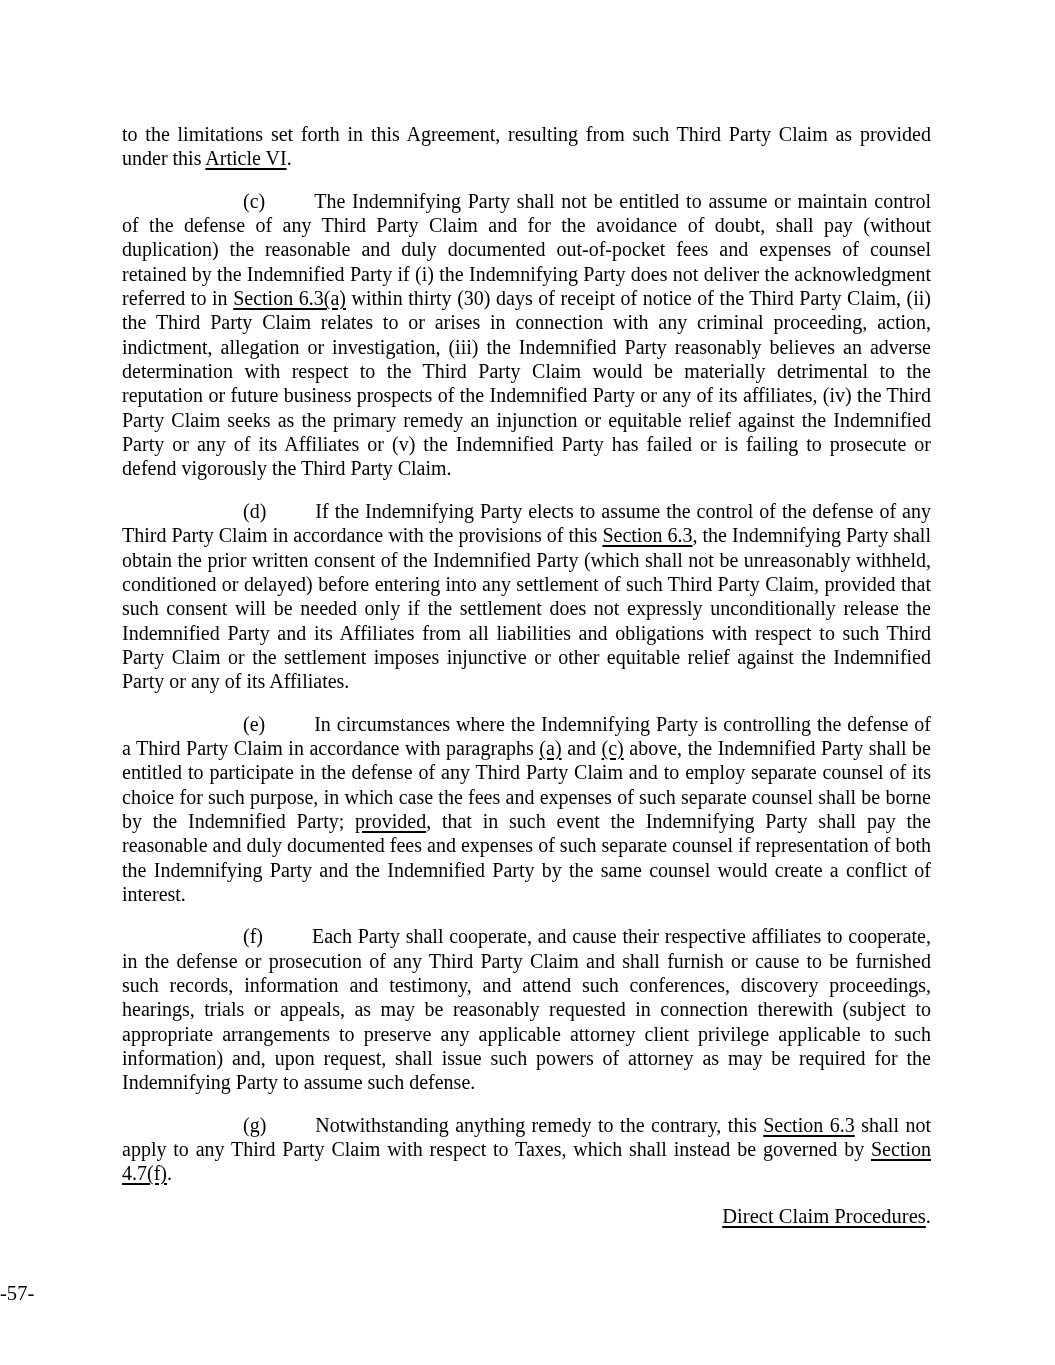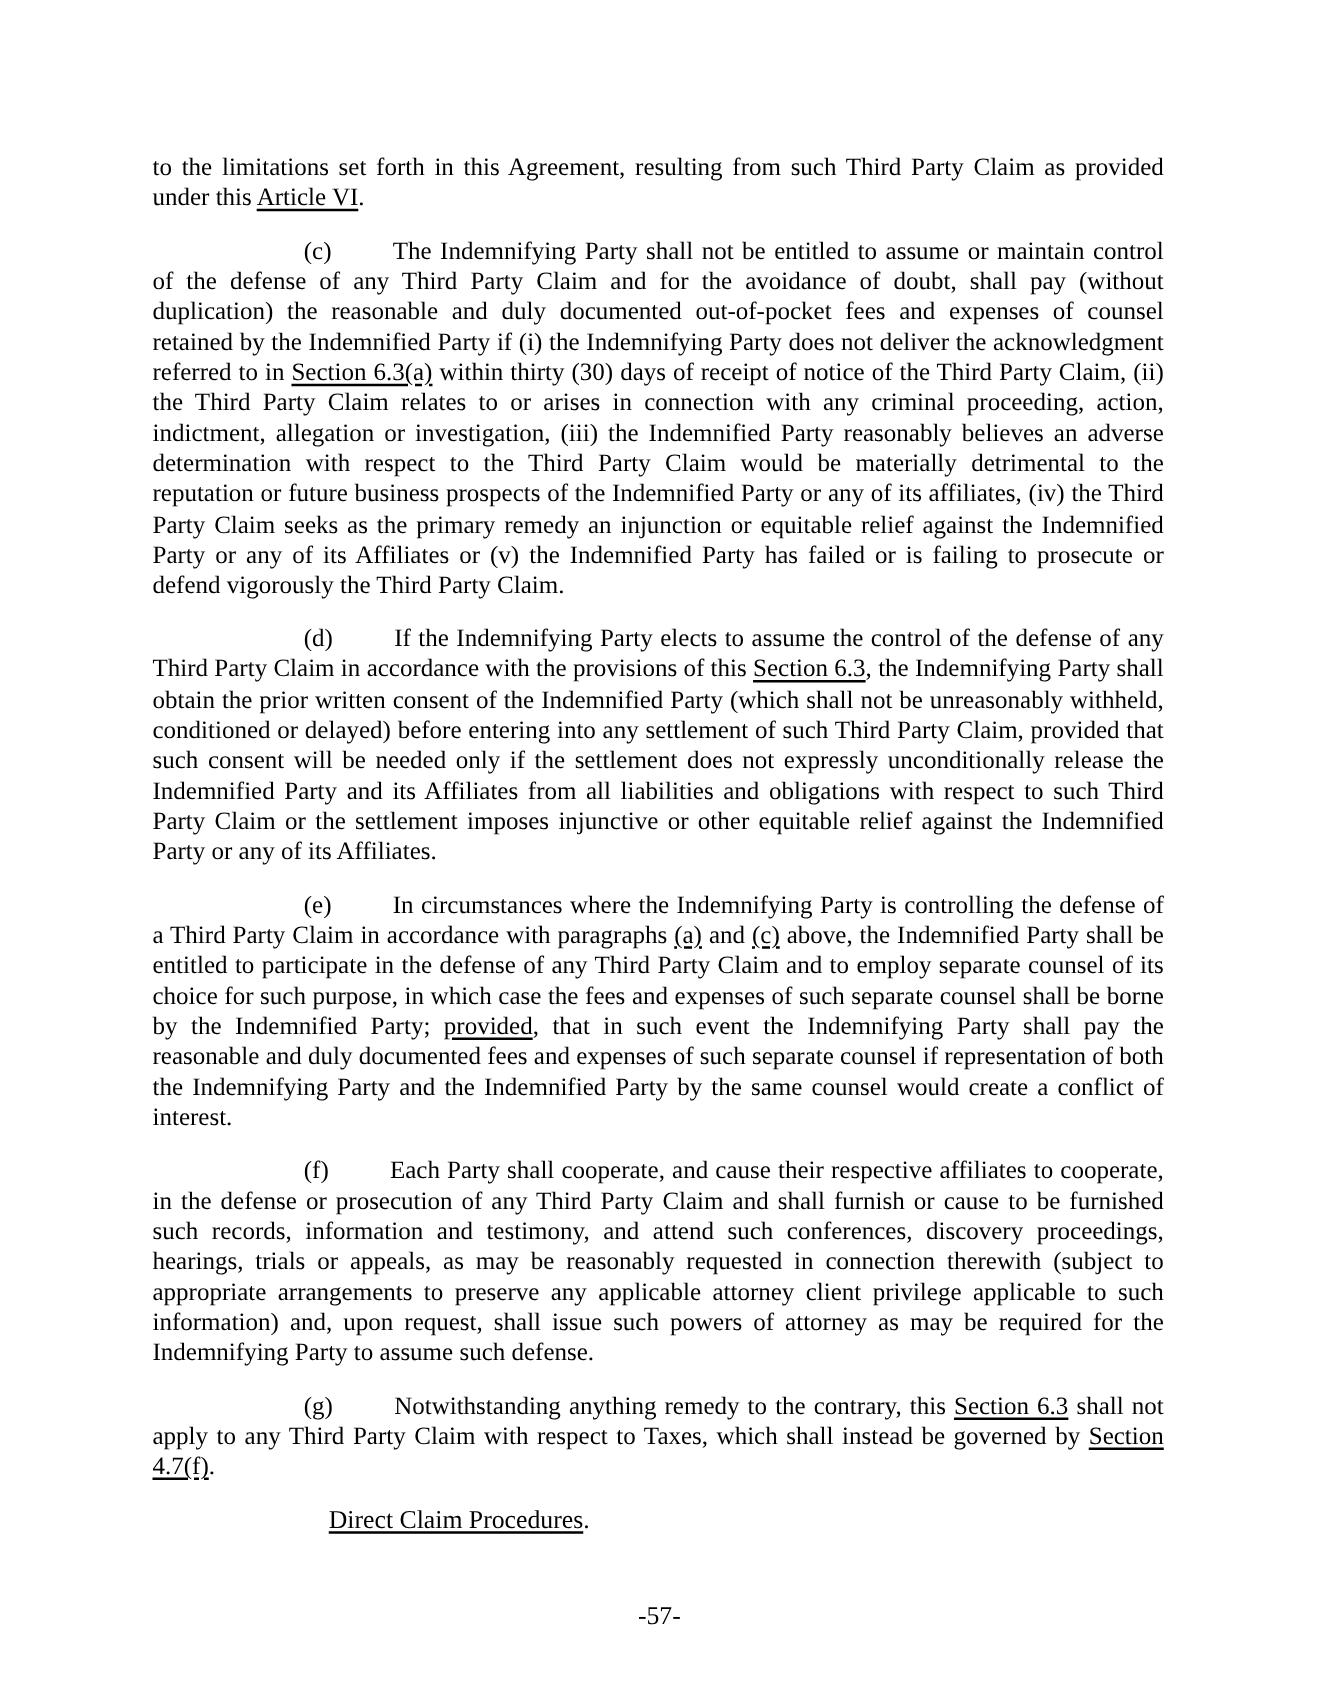--- a/index.html
+++ b/index.html
@@ -35,29 +35,29 @@
   }
   .u {
     text-decoration: underline;
     text-decoration-thickness: 2px;
     text-underline-offset: 3px;
   }
   .section-heading {
     margin: 0;
     font-size: 20.6px;
     line-height: 24.35px;
-    text-align: left;
+    text-align: right;
     text-indent: 141px;
   }
   .page-number {
     position: absolute;
     left: 0;
     top: 1281px;
     width: 100%;
-    text-align: center;
+    text-align: left;
     font-size: 20.6px;
     line-height: 24.35px;
   }
 </style>
 </head>
 <body>
 
 <div class="page-content">
 
   <p class="para continuation"><span>to the limitations set forth in this Agreement, resulting from such Third Party Claim as provided under this </span><span class="u">Article VI</span><span>.</span></p>

